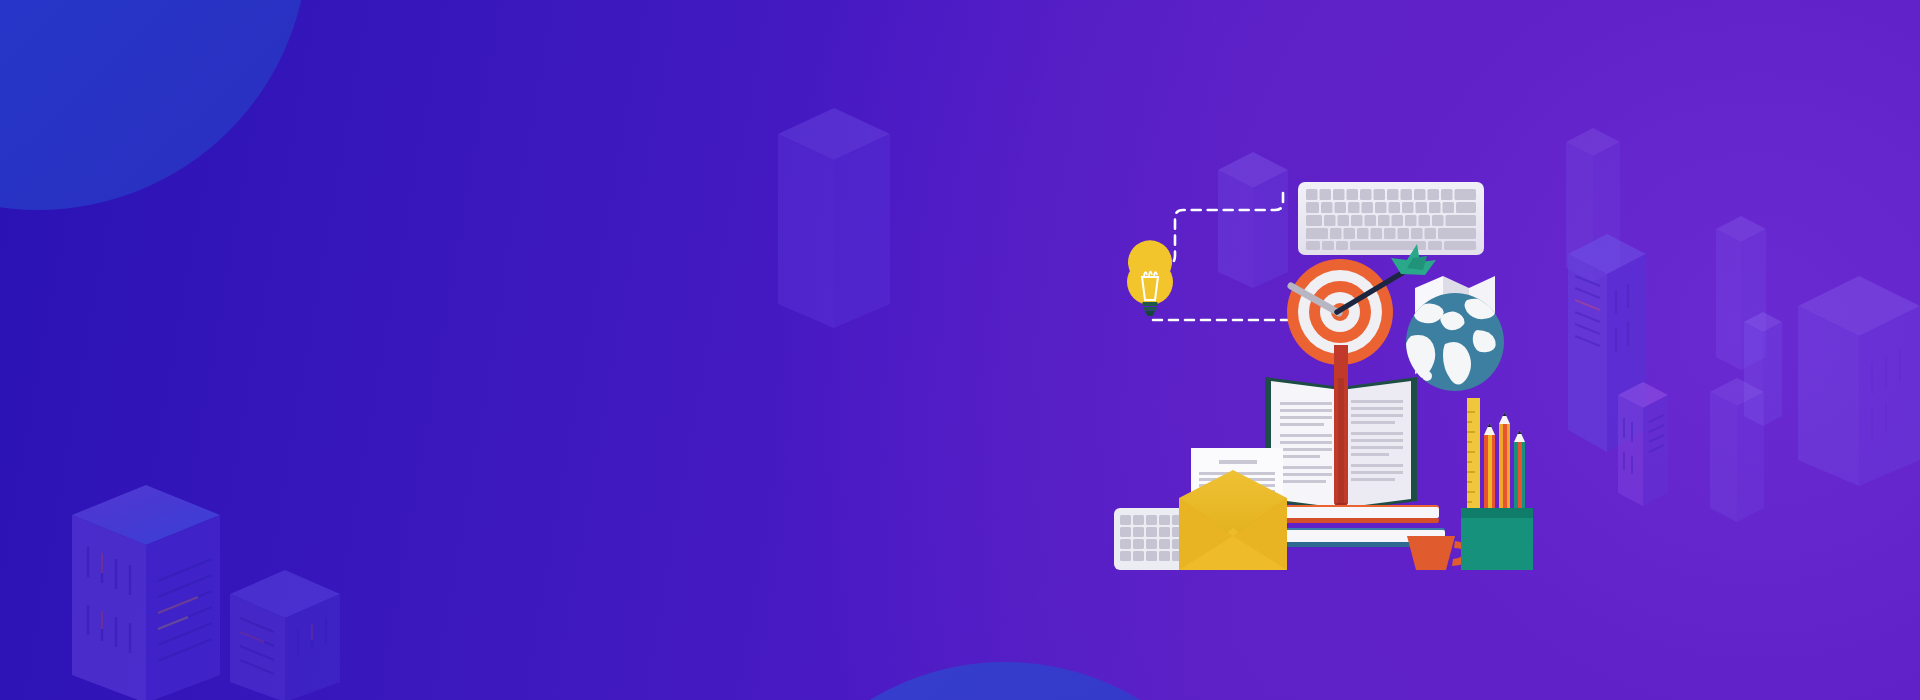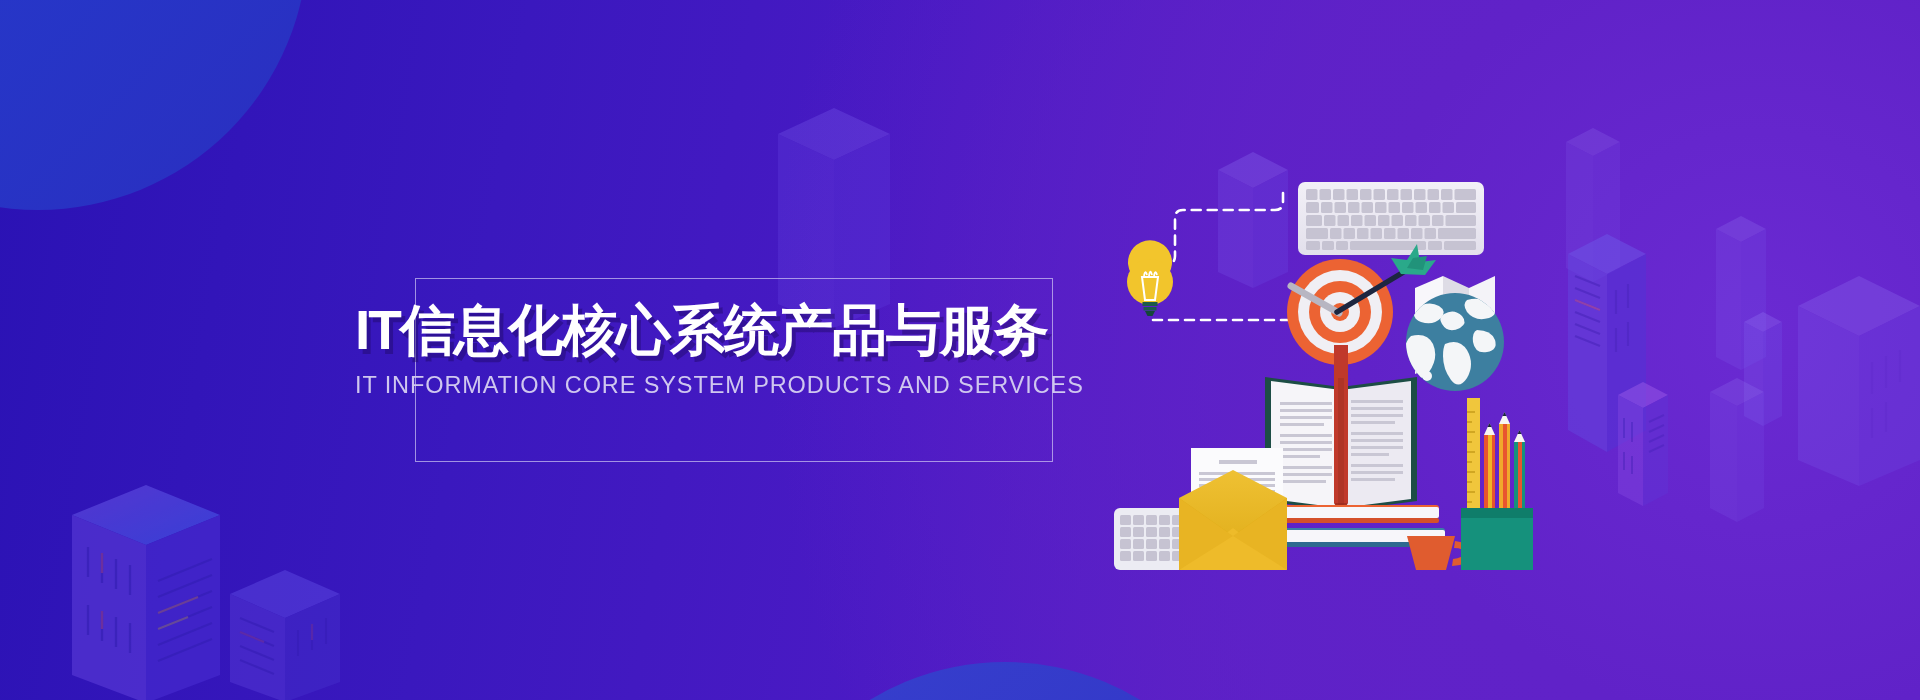--- a/index.html
+++ b/index.html
@@ -218,25 +218,20 @@
       <g stroke="#4a32c8" stroke-width="2.4" opacity=".45">
         <line x1="74" y1="86" x2="74" y2="118"></line>
           <line x1="88" y1="80" x2="88" y2="112"></line>
         <line x1="102" y1="74" x2="102" y2="106"></line>
         <line x1="74" y1="132" x2="74" y2="162"></line>
           <line x1="88" y1="126" x2="88" y2="156"></line>
       </g>
     </svg>
   </div>
 
-  <div id="headline">
-    <div id="headline-frame"></div>
-    <div id="title"><span class="lead">IT</span><span>信息化核心系统产品与服务</span></div>
-    <div id="subtitle">IT INFORMATION CORE SYSTEM PRODUCTS AND SERVICES</div>
-  </div>
 
   <div id="illustration">
     <svg width="420" height="440" viewBox="0 0 420 440">
       <defs>
         <linearGradient id="kbG" x1="0" y1="0" x2="0" y2="1">
           <stop offset="0" stop-color="#f2f0f7"></stop>
             <stop offset="1" stop-color="#e3e0ec"></stop>
         </linearGradient>
         <linearGradient id="envG" x1="0" y1="0" x2="0" y2="1">
           <stop offset="0" stop-color="#efc133"></stop>

